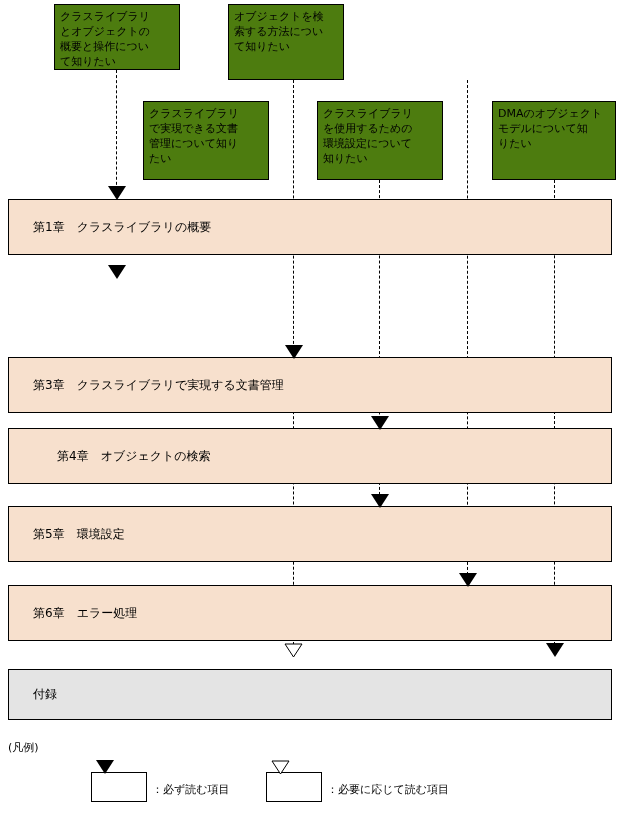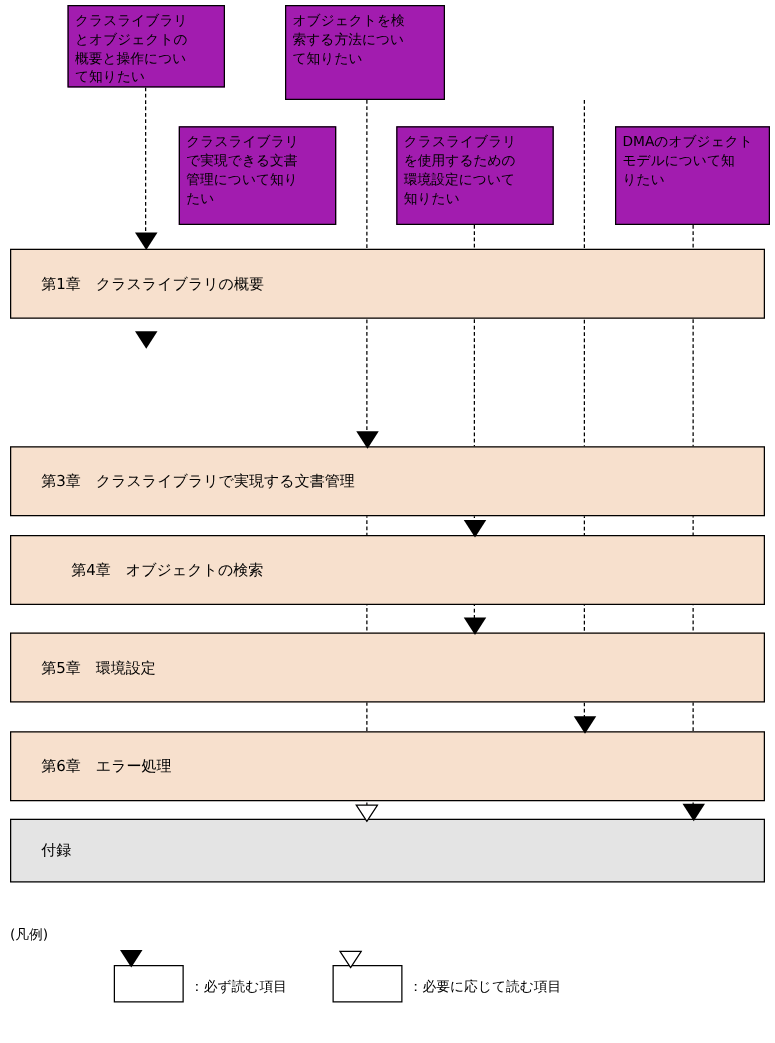--- a/index.html
+++ b/index.html
@@ -10,21 +10,21 @@
     color:#000000;
     overflow:hidden;
   }
   #stage{position:relative;width:620px;height:834px;}
 
   
   .qbox{
     position:absolute;
     box-sizing:border-box;
     border:1px solid #000;
-    background:#a21caf;
+    background:#4d7c0f;
     font-size:11px;
     line-height:15px;
     letter-spacing:0px;
     padding:4px 4px 2px 5px;
     white-space:pre-wrap;
     z-index:5;
   }
 
   
   .chapter{
@@ -111,21 +111,21 @@
     <svg width="19" height="15" viewBox="0 0 19 15">
       <polygon points="1,1 18,1 9.5,14" fill="#ffffff" stroke="#000000" stroke-width="1"></polygon>
     </svg>
   </div>
 
   <div class="qbox" style="left:54px;top:4px;width:126px;height:66px;">クラスライブラリ
 とオブジェクトの
 概要と操作につい
 て知りたい</div>
 
-  <div class="qbox" style="left:228px;top:4px;width:128px;height:76px;">オブジェクトを検
+  <div class="qbox" style="left:228px;top:4px;width:116px;height:76px;">オブジェクトを検
 索する方法につい
 て知りたい</div>
 
 
   <div class="qbox" style="left:143px;top:101px;width:126px;height:79px;">クラスライブラリ
 で実現できる文書
 管理について知り
 たい</div>
 
   <div class="qbox" style="left:317px;top:101px;width:126px;height:79px;">クラスライブラリ
@@ -151,21 +151,21 @@
   </div>
 
   <div class="chapter" style="left:8px;top:506px;width:604px;height:56px;">
     <span class="ctext">第5章　環境設定</span>
   </div>
 
   <div class="chapter" style="left:8px;top:585px;width:604px;height:56px;">
     <span class="ctext">第6章　エラー処理</span>
   </div>
 
-  <div class="chapter appendix" style="left:8px;top:655px;width:604px;height:51px;">
+  <div class="chapter appendix" style="left:8px;top:669px;width:604px;height:51px;">
     <span class="ctext">付録</span>
   </div>
 
   <div class="legend-title" style="left:8px;top:740px;">(凡例)</div>
 
   <div class="legend-item" style="left:0;top:0;">
     <div class="arrow-solid" style="left:96px;top:760px;"></div>
     <div class="legend-box" style="left:91px;top:772px;"></div>
     <div class="legend-label" style="left:152px;top:782px;text-align:center;">：必ず読む項目</div>
   </div>

